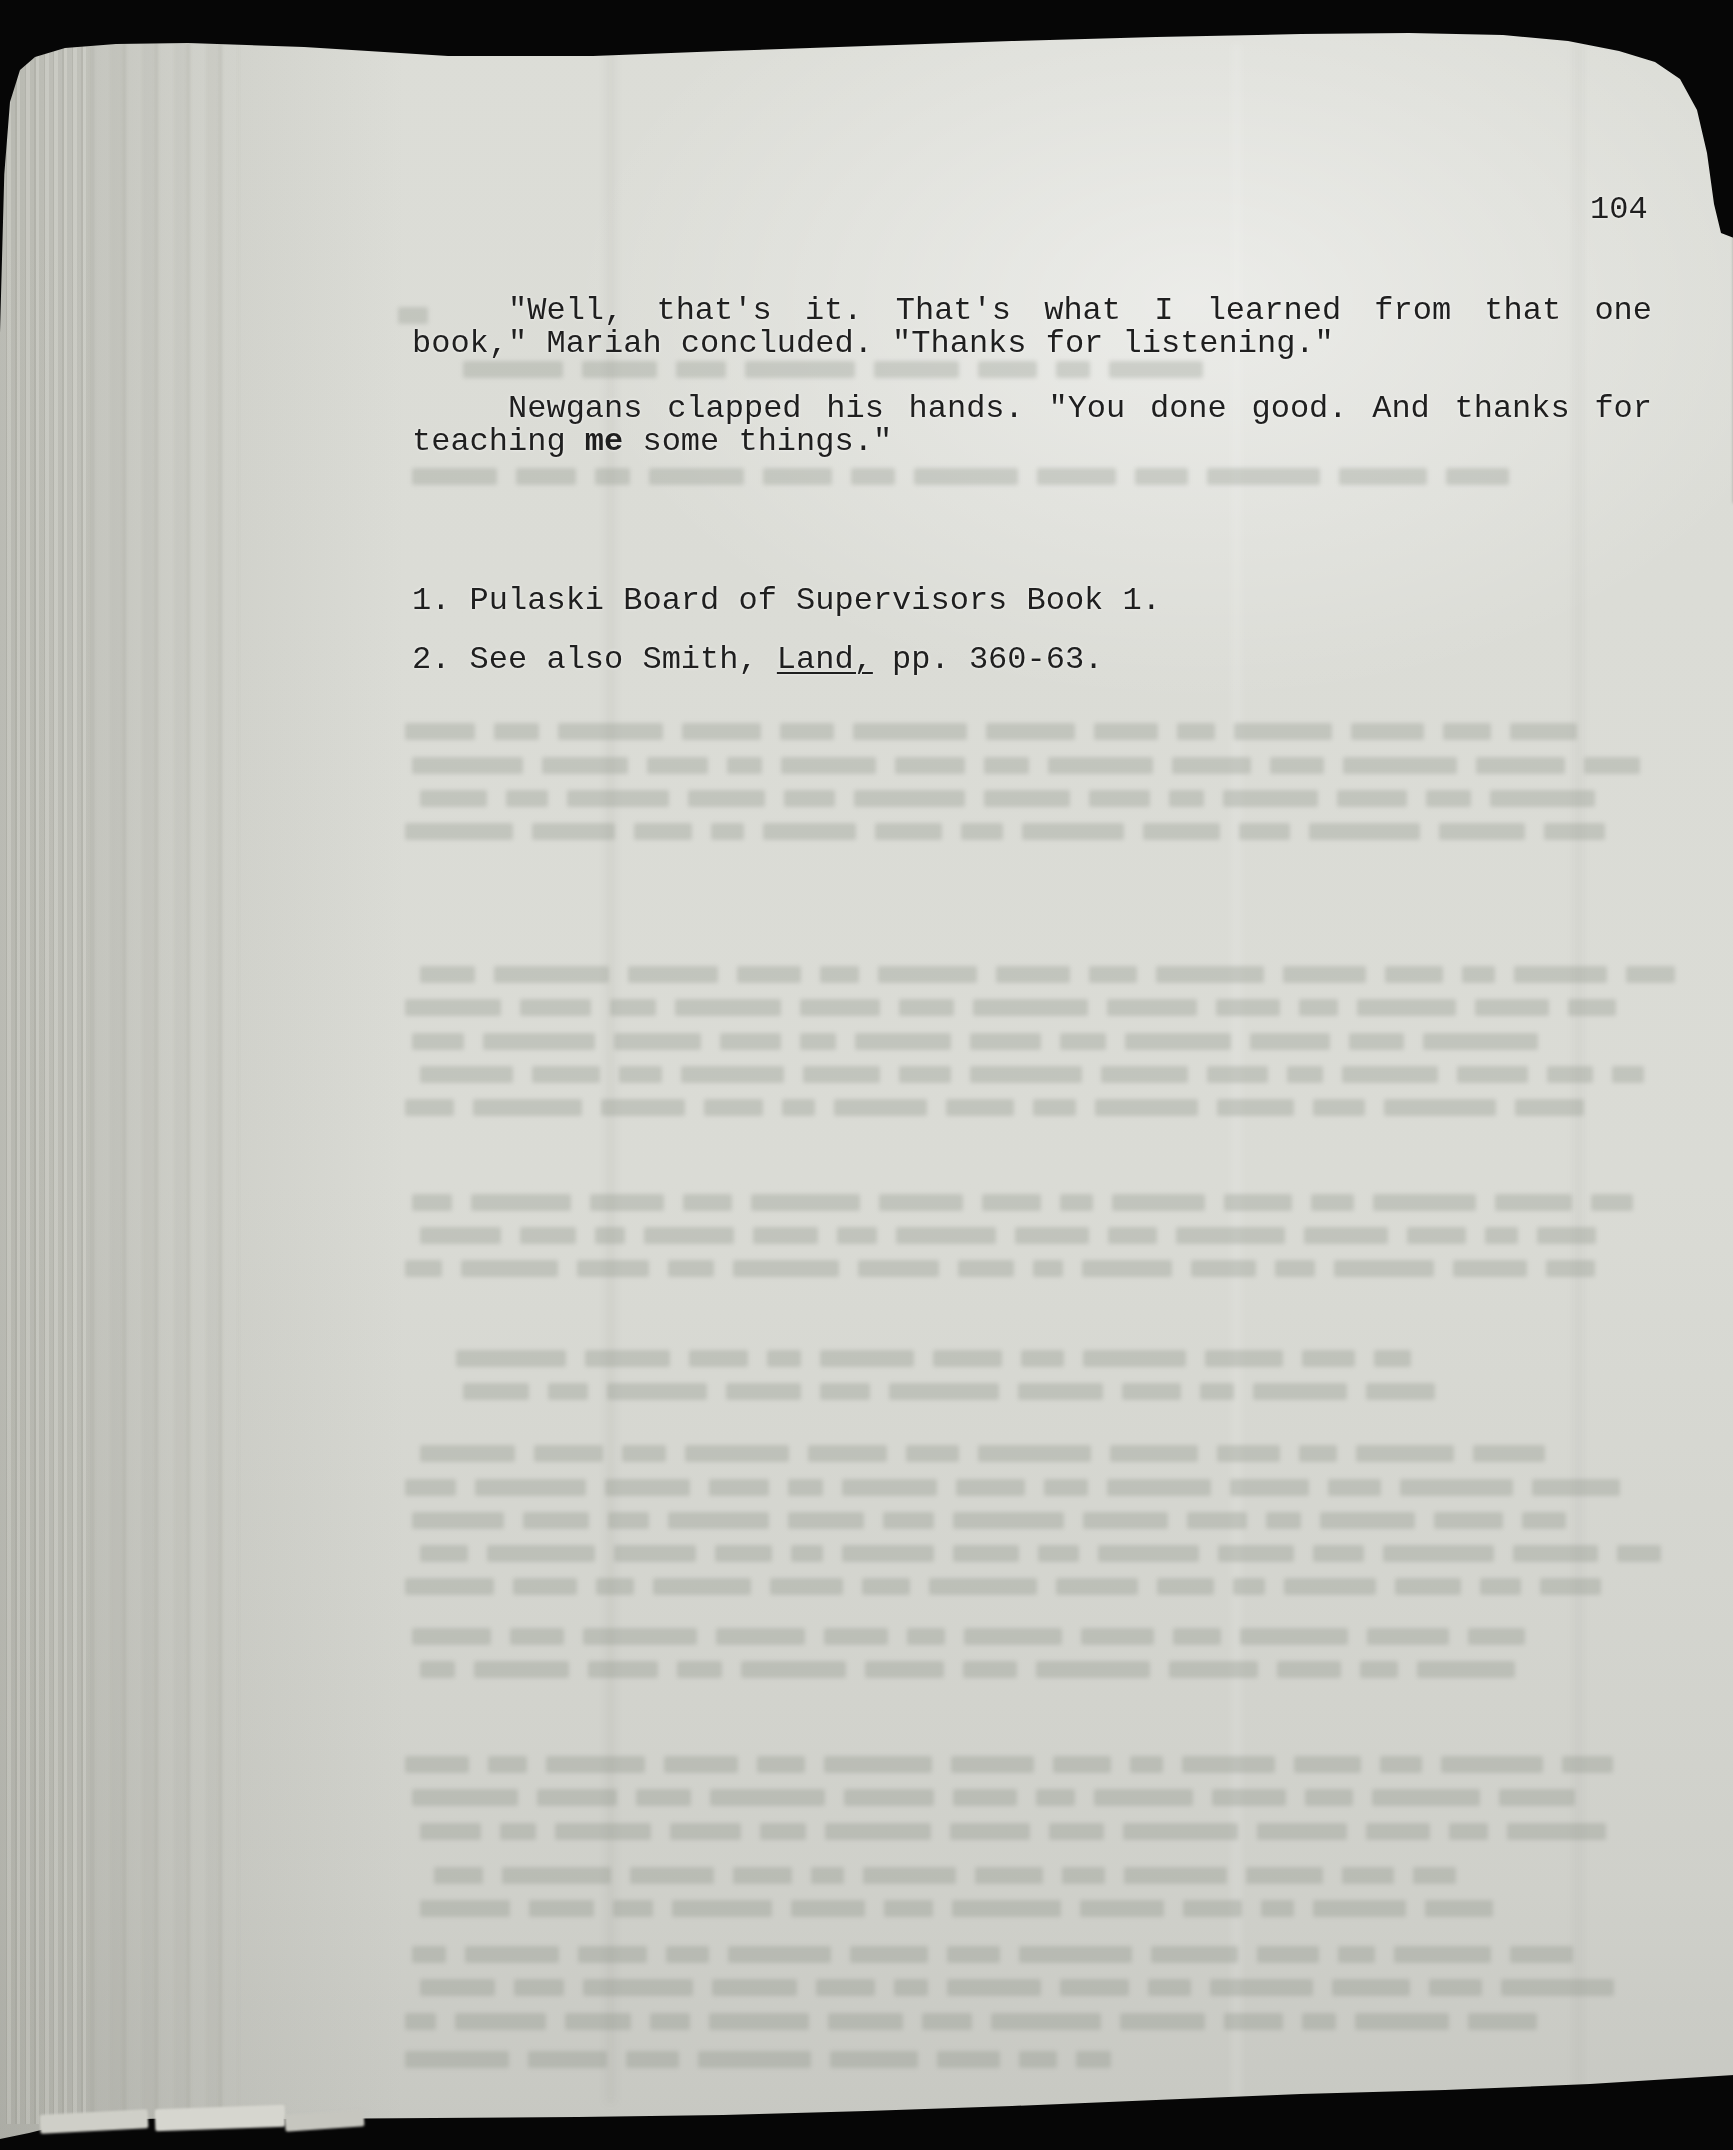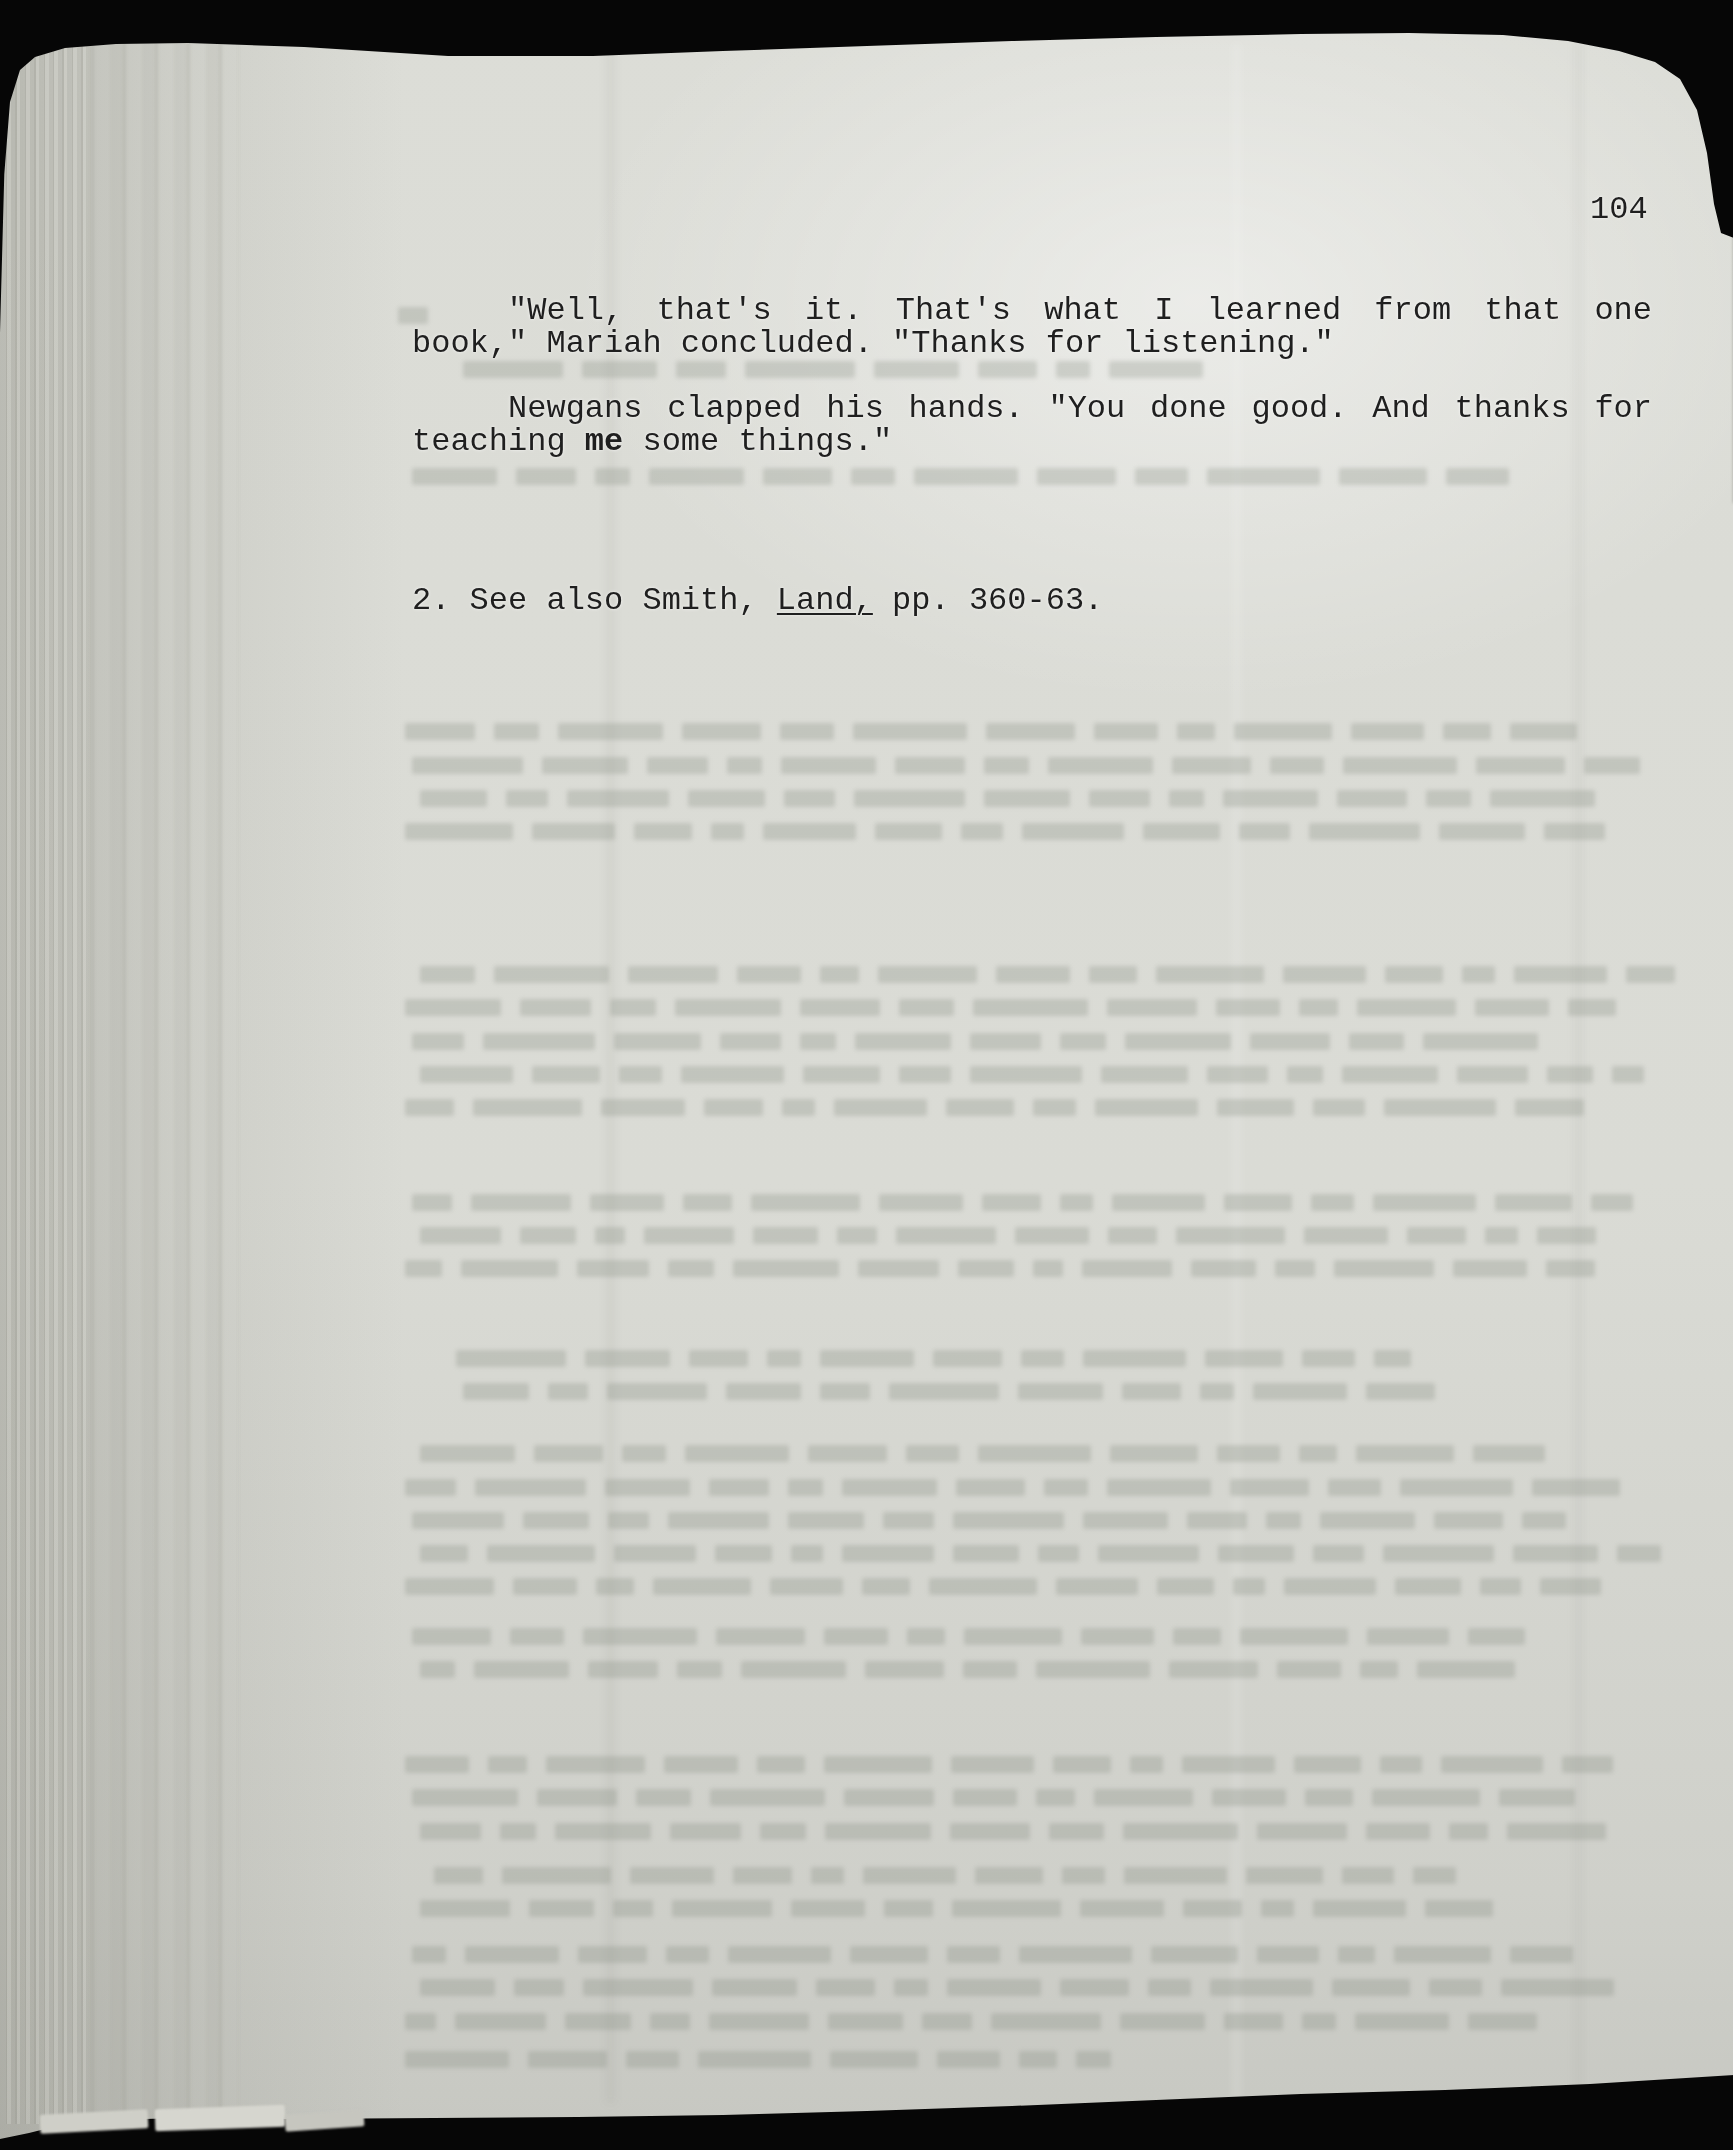--- a/index.html
+++ b/index.html
@@ -44,21 +44,21 @@
   .bleed-line{position:absolute;display:flex;gap:19px;height:19px;}
   .bleed-line span{flex:none;height:17.3px;border-radius:2.9px;background:rgba(125,133,120,.26);}
 
   
   .ink{color:var(--ink,#1f1f1f);text-shadow:0 0 3.6px rgba(255,255,255,.75),0 0 1.4px rgba(248,248,244,.5);filter:blur(0.3px);}
   .pagenum{position:absolute;left:1590px;top:193px;font-size:32px;line-height:33px;}
   .textblock{position:absolute;left:412px;top:262px;width:1240px;font-size:32px;line-height:33px;text-align:justify;}
   .indent{text-indent:5ch;}
   .footnotes{margin-top:126px;}
   .footnote{margin:0;text-align:left;}
-  .footnote + .footnote{margin-top:37px;}
+  .footnote + .footnote{margin-top:26px;}
   .bold{font-weight:700;}
   .underline{text-decoration:underline;text-decoration-thickness:2.2px;text-underline-offset:4.3px;}
 
   
   .watermark{position:absolute;right:76px;top:2028px;font-family:"Liberation Sans","DejaVu Sans",sans-serif;
     font-size:38px;line-height:42px;color:var(--watermark,#4a4a47);opacity:.85;letter-spacing:0;}
 </style>
 </head>
 <body>
 
@@ -547,20 +547,21 @@
     </div>
 
   <div class="pagenum ink">104</div>
 
   <div class="textblock ink">
     <div id="paras">
         <p class="paragraph indent"><span>"Well, that's it.  That's what I learned from that one book," Mariah concluded.  "Thanks for listening."</span></p>
         <p class="paragraph indent"><span>Newgans clapped his hands.  "You done good.  And thanks for teaching </span><span class="bold">me</span><span> some things."</span></p>
       </div>
     <div class="footnotes" id="footnotes">
+        <p class="footnote"><span>1. Pulaski Board of Supervisors Book 1.</span></p>
         <p class="footnote"><span>2. See also Smith, </span><span class="underline">Land,</span><span> pp. 360-63.</span></p>
       </div>
   </div>
 
   <div class="black-top"></div>
   <div class="black-bottom"></div>
   <div class="curl curl-1"></div>
   <div class="curl curl-2"></div>
   <div class="curl curl-3"></div>
 

